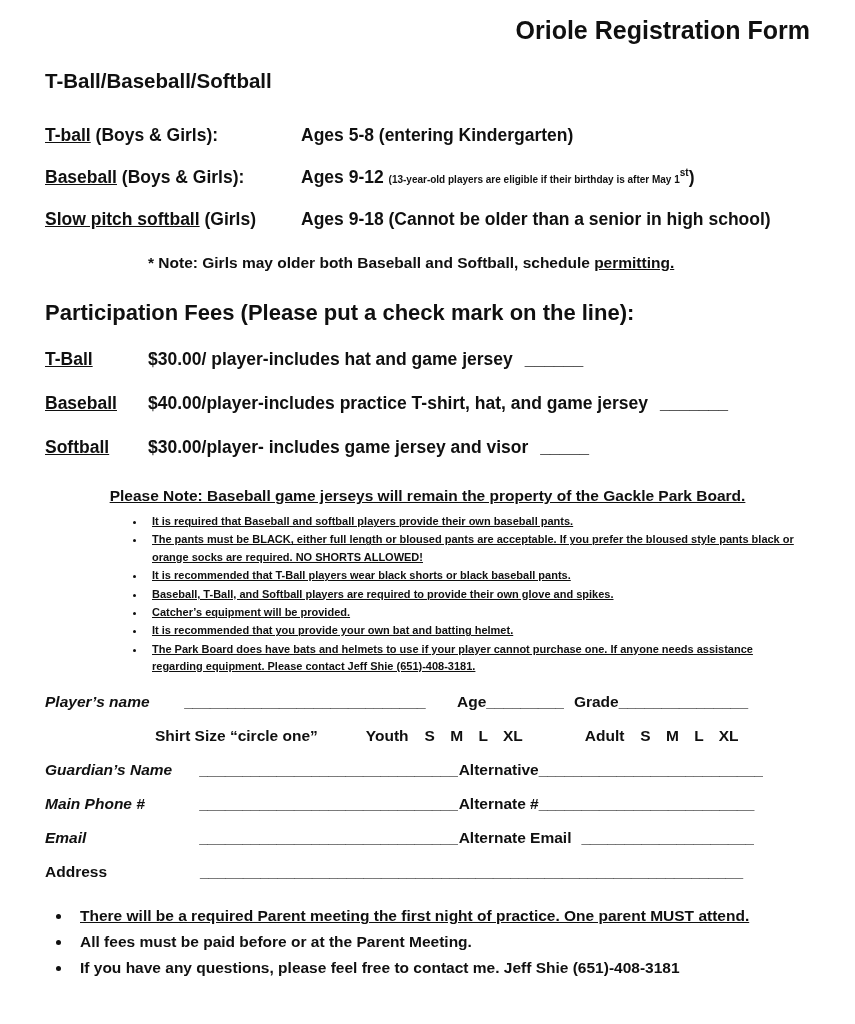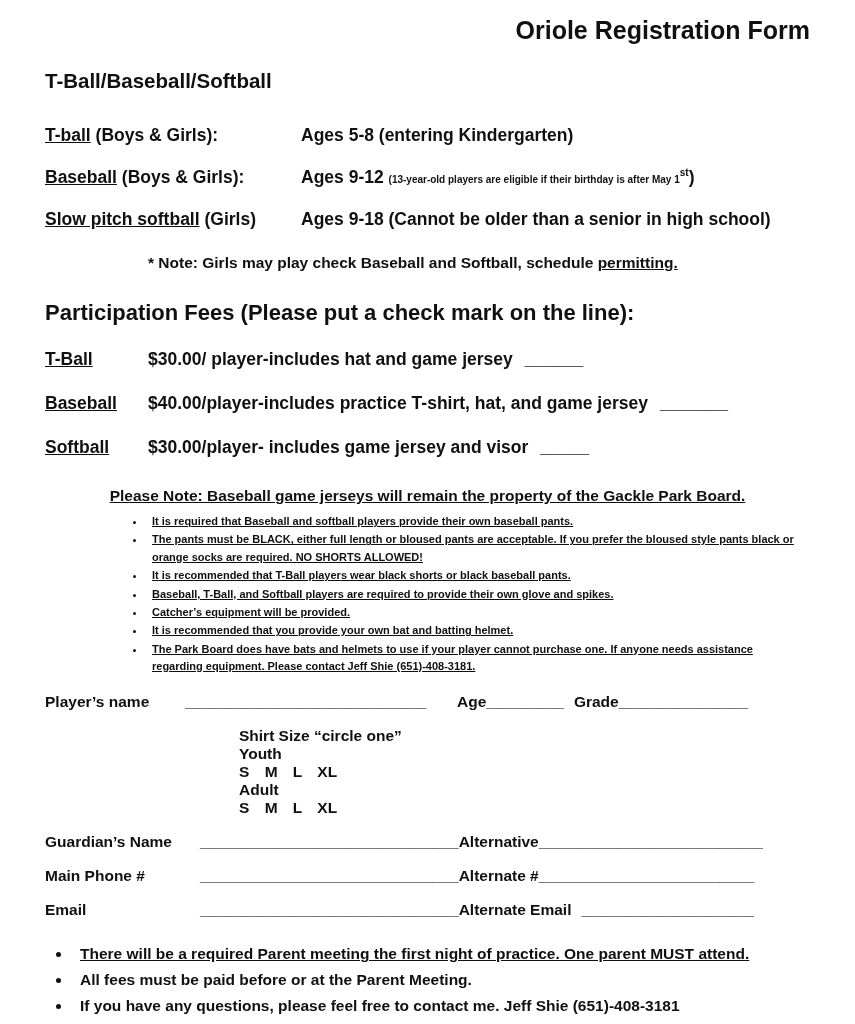--- a/index.html
+++ b/index.html
@@ -36,28 +36,28 @@
   .fee-name { flex: 0 0 103px; }
   .fee-line { margin-left: 12px; }
 
   .jersey-note { text-align: center; font-size: 15.5px; margin-top: 29px; text-decoration: underline; }
 
   .rules { margin: 8px 0 0 101px; padding-right: 4px; font-size: 11px; line-height: 1.58; list-style: disc outside; text-decoration: underline; }
   .rules li { padding-left: 6px; margin-bottom: 1px; }
 
   .form-section { margin-top: 18px; font-size: 15.5px; }
   .form-row { display: flex; align-items: baseline; margin-bottom: 16px; white-space: nowrap; }
-  .col1 { flex: 0 0 412px; display: flex; align-items: center; }
+  .col1 { flex: 0 0 412px; display: flex; align-items: center; font-style: italic; }
   .flabel-140 { flex: 0 0 140px; }
   .flabel-155 { flex: 0 0 155px; }
   .gap-sm { display: inline-block; width: 10px; }
-  .shirt-row { margin: 0 0 16px 110px; display: flex; align-items: baseline; flex-direction: column; }
+  .shirt-row { margin: 0 0 16px 110px; display: flex; align-items: baseline; }
   .shirt-label { margin-right: 48px; }
   .sizes { word-spacing: 11px; margin-left: 16px; }
-  .adult-group { margin-left: 84px; }
+  .adult-group { margin-left: 62px; }
 
   .footer-bullets { margin: 22px 0 0 27px; font-size: 15.5px; line-height: 1.68; list-style: disc outside; }
   .footer-bullets li { padding-left: 8px; }
 </style>
 </head>
 <body>
 
 <div class="page">
 
   <h1 class="title">Oriole Registration Form</h1>
@@ -75,21 +75,21 @@
       <span class="division-ages"><span>Ages 9-12 </span><span class="small-note">(13-year-old players are eligible if their birthday is after May 1</span><sup class="small-note">st</sup><span>)</span></span>
     </div>
 
     <div class="division-row">
       <span class="division-label"><span class="u">Slow pitch softball</span><span> (Girls)</span></span>
       <span class="division-ages">Ages 9-18 (Cannot be older than a senior in high school)</span>
     </div>
 
   </div>
 
-  <div class="note-line"><span>* Note: Girls may play check Baseball and Softball, schedule </span><span class="u">permitting.</span></div>
+  <div class="note-line"><span>* Note: Girls may older both Baseball and Softball, schedule </span><span class="u">permitting.</span></div>
 
   <div class="fees-heading">Participation Fees (Please put a check mark on the line):</div>
 
   <div>
     <div class="fee-row">
       <span class="fee-name u">T-Ball</span>
       <span><span>$30.00/ player-includes hat and game jersey</span><span class="fee-line">______</span></span>
     </div>
     <div class="fee-row">
       <span class="fee-name u">Baseball</span>
@@ -156,20 +156,24 @@
     <div class="form-row">
       <span class="col1">
           <span class="flabel-155">Email</span>
           <span>______________________________</span>
         </span>
       <span>Alternate Email </span>
         <span class="gap-sm"></span>
         <span>____________________</span>
     </div>
 
+    <div class="form-row">
+      <span class="flabel-155">Address</span>
+      <span>_______________________________________________________________</span>
+    </div>
 
   </div>
 
   <ul class="footer-bullets">
     <li><span class="u">There will be a required Parent meeting the first night of practice. One parent MUST attend.</span></li>
     <li>All fees must be paid before or at the Parent Meeting.</li>
     <li>If you have any questions, please feel free to contact me.  Jeff Shie (651)-408-3181</li>
   </ul>
 
 </div>

